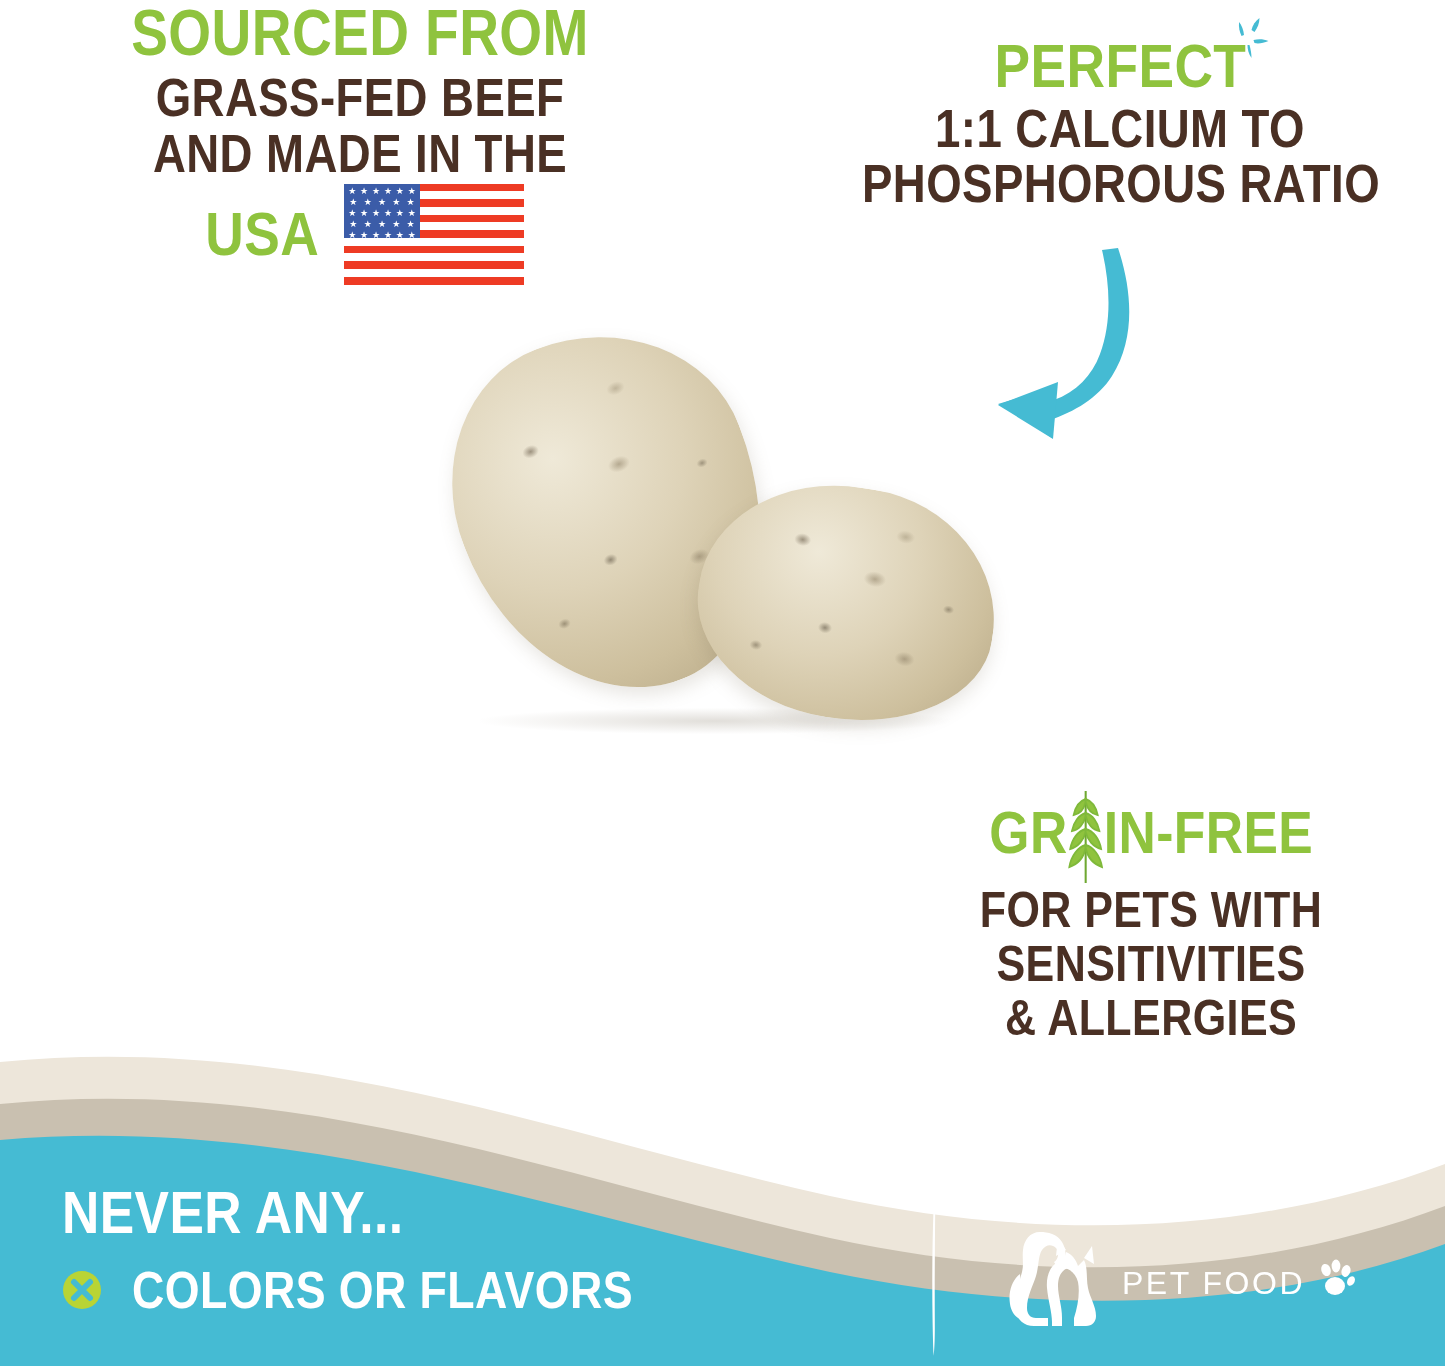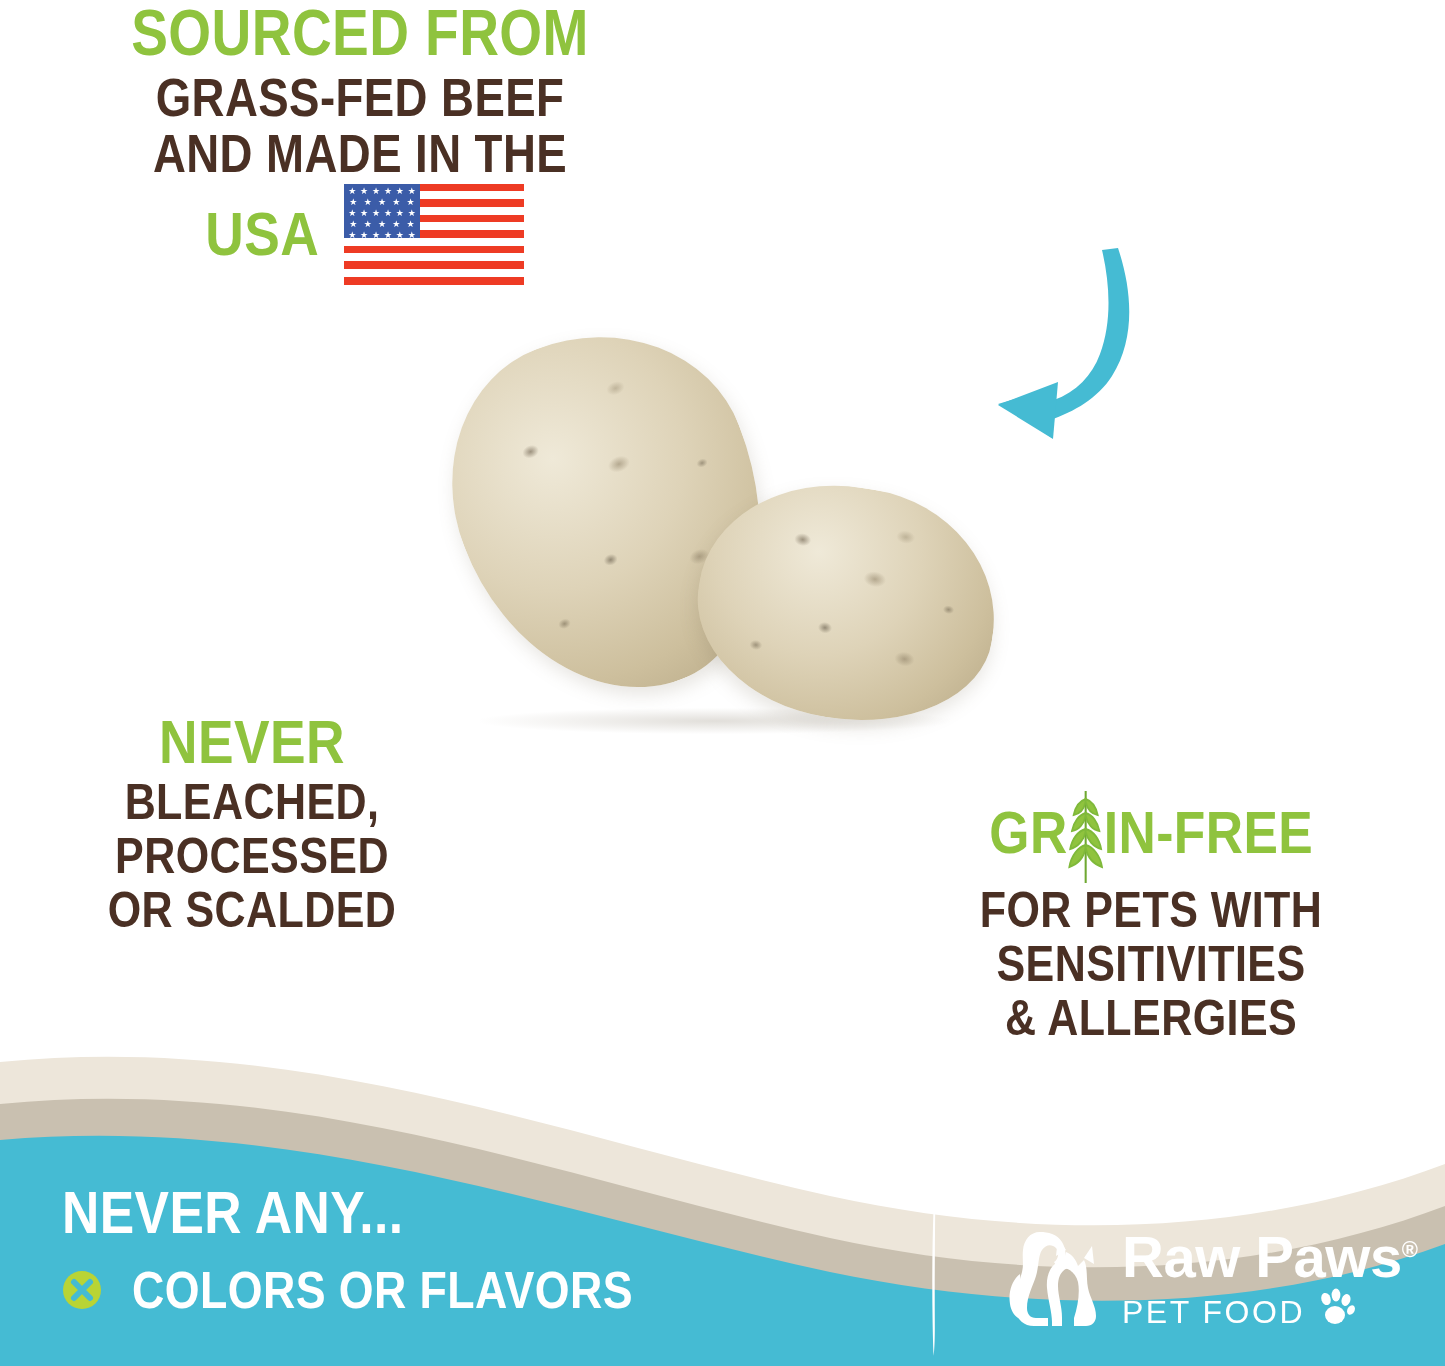--- a/index.html
+++ b/index.html
@@ -322,40 +322,49 @@
               <span class="star">★</span>
               <span class="star">★</span>
               <span class="star">★</span>
               <span class="star">★</span>
           </div>
         </div>
       </div>
     </div>
   </div>
 
+  <div id="blk-perfect">
+    <div class="disp green l1">
+      <span>PERFECT</span>
+      <svg id="sparkle" viewBox="0 0 54 54">
+        <g fill="#45BBD3">
+          <path d="M16 26 C14 22 13 17 13.5 12 C16 15 18 20 18.5 25 Z"></path>
+          <path d="M26 20 C27 15 30 11 34 8 C34 13 32 18 29 22 Z"></path>
+          <path d="M28 30 C33 29 38 29 43 31 C38 33 33 34 29 33 Z"></path>
+          <path d="M24 35 C25 39 26 43 26 48 C23 44 22 39 22 35 Z"></path>
+        </g>
+      </svg>
+    </div>
+    <div class="disp brown l2">1:1 CALCIUM TO</div>
+    <div class="disp brown l3">PHOSPHOROUS RATIO</div>
+  </div>
 
   <svg id="arrow-cap" viewBox="0 0 260 220">
     <path d="M178 6 C192 48 196 96 172 134 C158 156 134 170 110 178
              L112 196 L94 184 L58 162 L104 148 L116 142 L114 158
              C136 150 152 134 160 112 C172 80 170 42 162 8 Z" fill="#45BBD3"></path>
     <path d="M118 140 L58 163 L113 197 Z" fill="#45BBD3"></path>
   </svg>
 
   <div id="product">
     <div id="nug-shadow"></div>
     <div class="nugget" id="nug-a"></div>
     <div class="nugget" id="nug-b"></div>
   </div>
 
-  <div id="blk-never">
-    <div class="disp green l1">NEVER</div>
-    <div class="disp brown l2">BLEACHED,</div>
-    <div class="disp brown l3">PROCESSED</div>
-    <div class="disp brown l4">OR SCALDED</div>
-  </div>
 
   <div id="blk-grain">
     <div class="disp green l1">
         <span>GR</span>
         <svg id="wheat" viewBox="0 0 54 96">
           <g stroke="#7FB93A" stroke-width="2" fill="#8FC33E">
             <path d="M27 2 L27 94" stroke="#6FA832" stroke-width="2.4" fill="none"></path>
             <path d="M27 10 C20 12 15 18 13 26 C20 25 25 20 27 13 Z"></path>
             <path d="M27 10 C34 12 39 18 41 26 C34 25 29 20 27 13 Z"></path>
             <path d="M27 24 C19 26 13 33 11 42 C19 41 25 35 27 27 Z"></path>
@@ -412,21 +421,20 @@
         <path d="M58 44 C50 48 46 58 47 70 C48 82 52 94 52 104 L52 108 L62 108
                  L62 100 C62 88 58 78 58 68 C58 58 62 52 68 50 L68 42 Z"></path>
         <path d="M66 34 L62 50 C70 50 76 56 78 64 C80 74 78 88 74 100 L74 108
                  L86 108 C92 108 96 104 96 98 C96 88 90 80 88 70
                  C86 60 88 50 84 42 L78 48 C76 42 72 36 66 34 Z"></path>
         <path d="M84 40 L92 28 L94 46 Z"></path>
         <path d="M66 32 L58 20 L56 38 Z"></path>
       </g>
     </svg>
     <div id="logo-words">
-      <div id="logo-line1"><span>Raw Paws</span><span id="logo-reg">®</span></div>
       <div id="logo-line2row">
         <div id="logo-line2">PET FOOD</div>
         <svg id="pawprint" viewBox="0 0 40 40">
           <g fill="#ffffff">
             <ellipse cx="11" cy="11" rx="4.6" ry="6.2" transform="rotate(-18 11 11)"></ellipse>
             <ellipse cx="21" cy="7" rx="4.4" ry="6.4"></ellipse>
             <ellipse cx="31" cy="12" rx="4.4" ry="6" transform="rotate(18 31 12)"></ellipse>
             <ellipse cx="20" cy="27" rx="10" ry="9"></ellipse>
             <ellipse cx="36" cy="22" rx="3.6" ry="5" transform="rotate(28 36 22)"></ellipse>
           </g>

